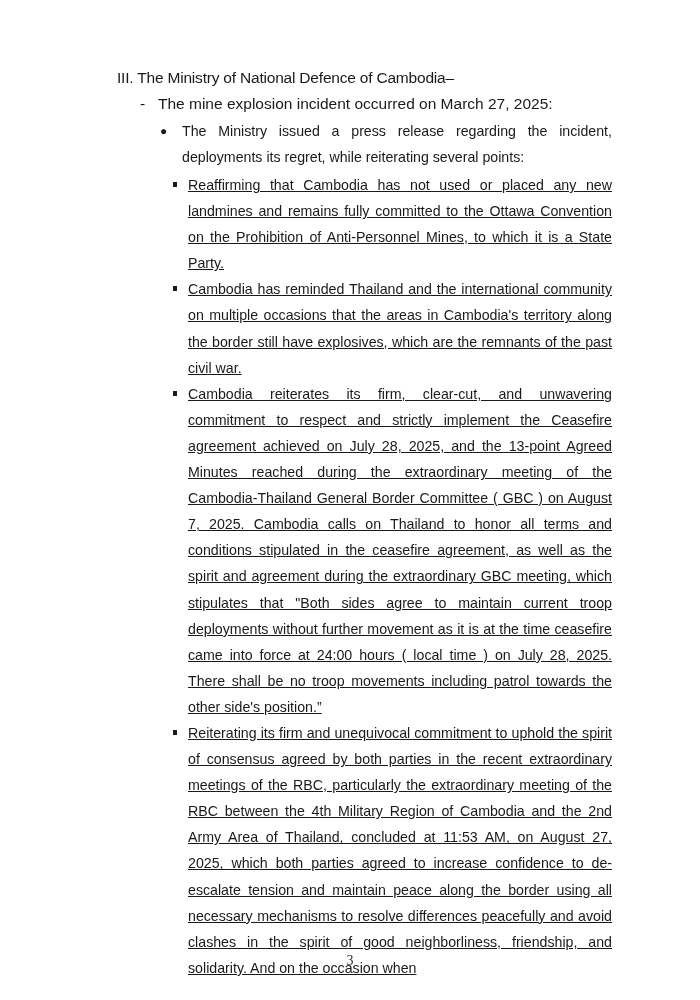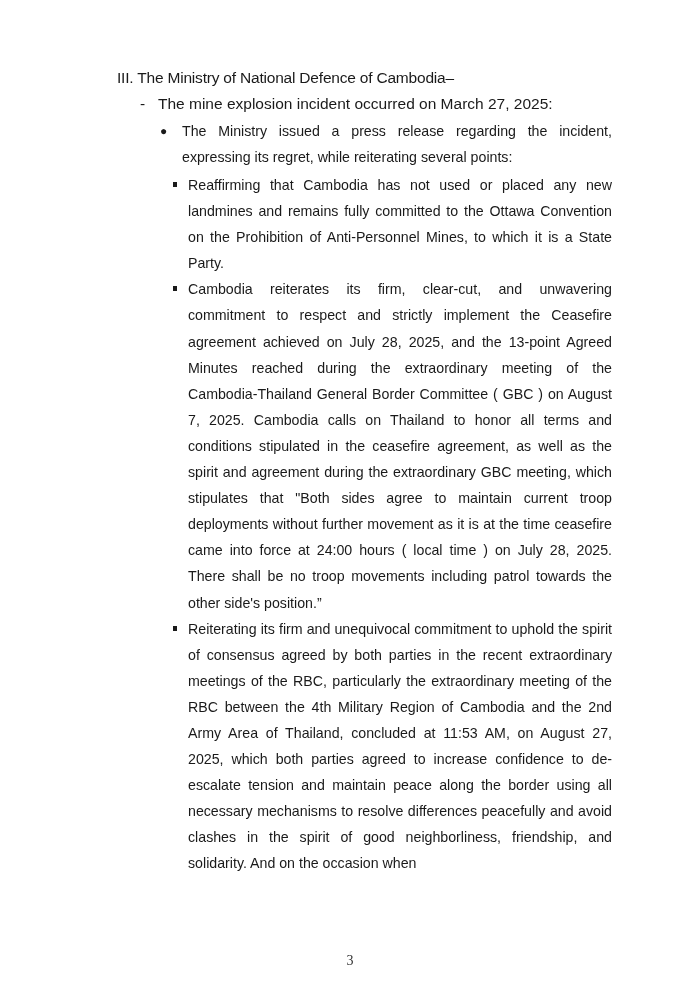--- a/index.html
+++ b/index.html
@@ -7,48 +7,49 @@
          font-family: "Liberation Sans", "DejaVu Sans", sans-serif; color: #1a1a1a; }
   .page { position: absolute; left: 0; top: 0; width: 700px; height: 1000px; }
   .heading { position: absolute; left: 117px; top: 66px; font-size: 15.5px; line-height: 24px; letter-spacing: -0.2px; }
   .dash-item { position: absolute; left: 140px; top: 92px; width: 480px; font-size: 15.5px; line-height: 24px; }
   .dash-item .marker { position: absolute; left: 0; top: 0; }
   .dash-item .txt { position: absolute; left: 18px; top: 0; white-space: nowrap; }
   .bullet-item { position: absolute; left: 160px; top: 118px; width: 452px; font-size: 14.2px; line-height: 26px; }
   .bullet-item .marker { position: absolute; left: 0; top: 0; font-size: 12px; }
   .bullet-item .txt { margin-left: 22px; text-align: justify; }
   .sub-list { position: absolute; left: 172px; top: 172px; width: 440px; font-size: 14.2px; line-height: 26.1px; }
-  .sub-item { position: relative; padding-left: 16px; text-align: justify; margin: 0; }
+  .sub-item { position: relative; padding-left: 16px; text-align: justify; margin: 0; text-decoration: underline; }
   .sub-item .sq { position: absolute; left: 1px; top: 10px; width: 4px; height: 5px; background: #1a1a1a; }
   .page-number { position: absolute; left: 0; width: 700px; top: 953px; text-align: center;
                  font-family: "Liberation Serif", "DejaVu Serif", serif; font-size: 14px; color: #333; }
 </style>
 </head>
 <body>
 
 <div class="page">
   <div class="heading">III. The Ministry of National Defence of Cambodia–</div>
 
   <div class="dash-item">
     <span class="marker">-</span>
     <span class="txt">The mine explosion incident occurred on March 27, 2025:</span>
   </div>
 
   <div class="bullet-item">
     <span class="marker">●</span>
-    <div class="txt">The Ministry issued a press release regarding the incident, expressing its regret, while reiterating several points:</div>
+    <div class="txt">The Ministry issued a press release regarding the incident, deployments its regret, while reiterating several points:</div>
   </div>
 
   <div class="sub-list">
     <p class="sub-item">
       <span class="sq"></span>
       <span>Reaffirming that Cambodia has not used or placed any new landmines and remains fully committed to the Ottawa Convention on the Prohibition of Anti-Personnel Mines, to which it is a State Party.</span>
     </p>
     <p class="sub-item">
       <span class="sq"></span>
+      <span>Cambodia has reminded Thailand and the international community on multiple occasions that the areas in Cambodia's territory along the border still have explosives, which are the remnants of the past civil war.</span>
     </p>
     <p class="sub-item">
       <span class="sq"></span>
       <span>Cambodia reiterates its firm, clear-cut, and unwavering commitment to respect and strictly implement the Ceasefire agreement achieved on July 28, 2025, and the 13-point Agreed Minutes reached during the extraordinary meeting of the Cambodia-Thailand General Border Committee ( GBC ) on August 7, 2025. Cambodia calls on Thailand to honor all terms and conditions stipulated in the ceasefire agreement, as well as the spirit and agreement during the extraordinary GBC meeting, which stipulates that "Both sides agree to maintain current troop deployments without further movement as it is at the time ceasefire came into force at 24:00 hours ( local time ) on July 28, 2025. There shall be no troop movements including patrol towards the other side's position.”</span>
     </p>
     <p class="sub-item">
       <span class="sq"></span>
       <span>Reiterating its firm and unequivocal commitment to uphold the spirit of consensus agreed by both parties in the recent extraordinary meetings of the RBC, particularly the extraordinary meeting of the RBC between the 4th Military Region of Cambodia and the 2nd Army Area of Thailand, concluded at 11:53 AM, on August 27, 2025, which both parties agreed to increase confidence to de-escalate tension and maintain peace along the border using all necessary mechanisms to resolve differences peacefully and avoid clashes in the spirit of good neighborliness, friendship, and solidarity. And on the occasion when</span>
     </p>
   </div>

